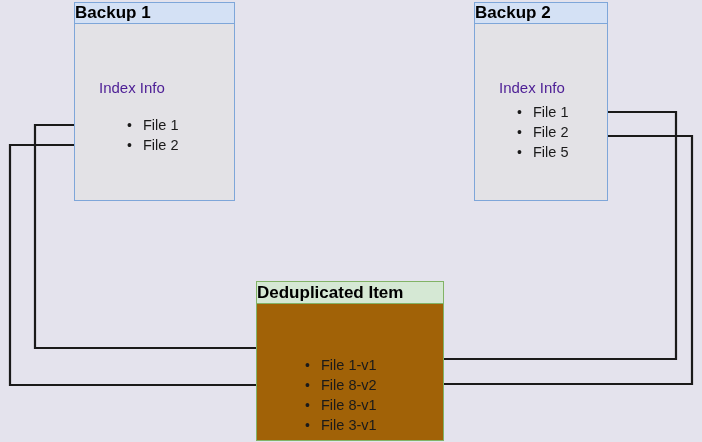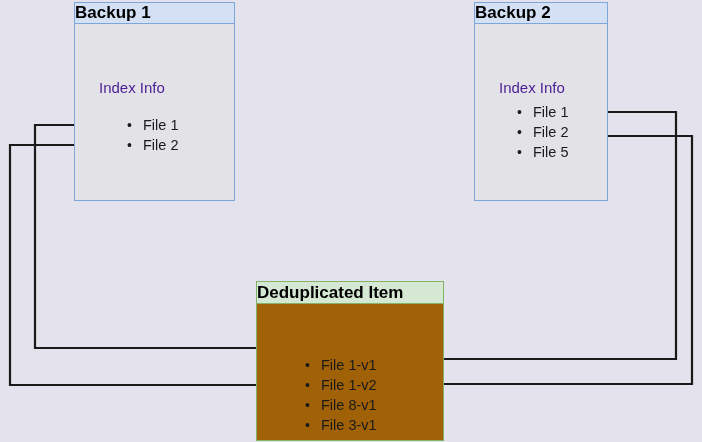--- a/index.html
+++ b/index.html
@@ -146,20 +146,20 @@
         <li>File 5</li>
       </ul>
     </div>
   </div>
 
   <div class="node node-green" style="left:256px; top:281px; width:188px;">
     <div class="node-header" style="height:23px; line-height:21px;">Deduplicated Item Data</div>
     <div class="node-body" style="height:137px;">
       <ul class="file-list dedup-list" style="left:48px; top:51px;">
         <li>File 1-v1</li>
-        <li>File 1-v2</li>
+        <li>File 8-v2</li>
         <li>File 8-v1</li>
         <li>File 3-v1</li>
       </ul>
     </div>
   </div>
 
 </div>
 
 </body></html>

